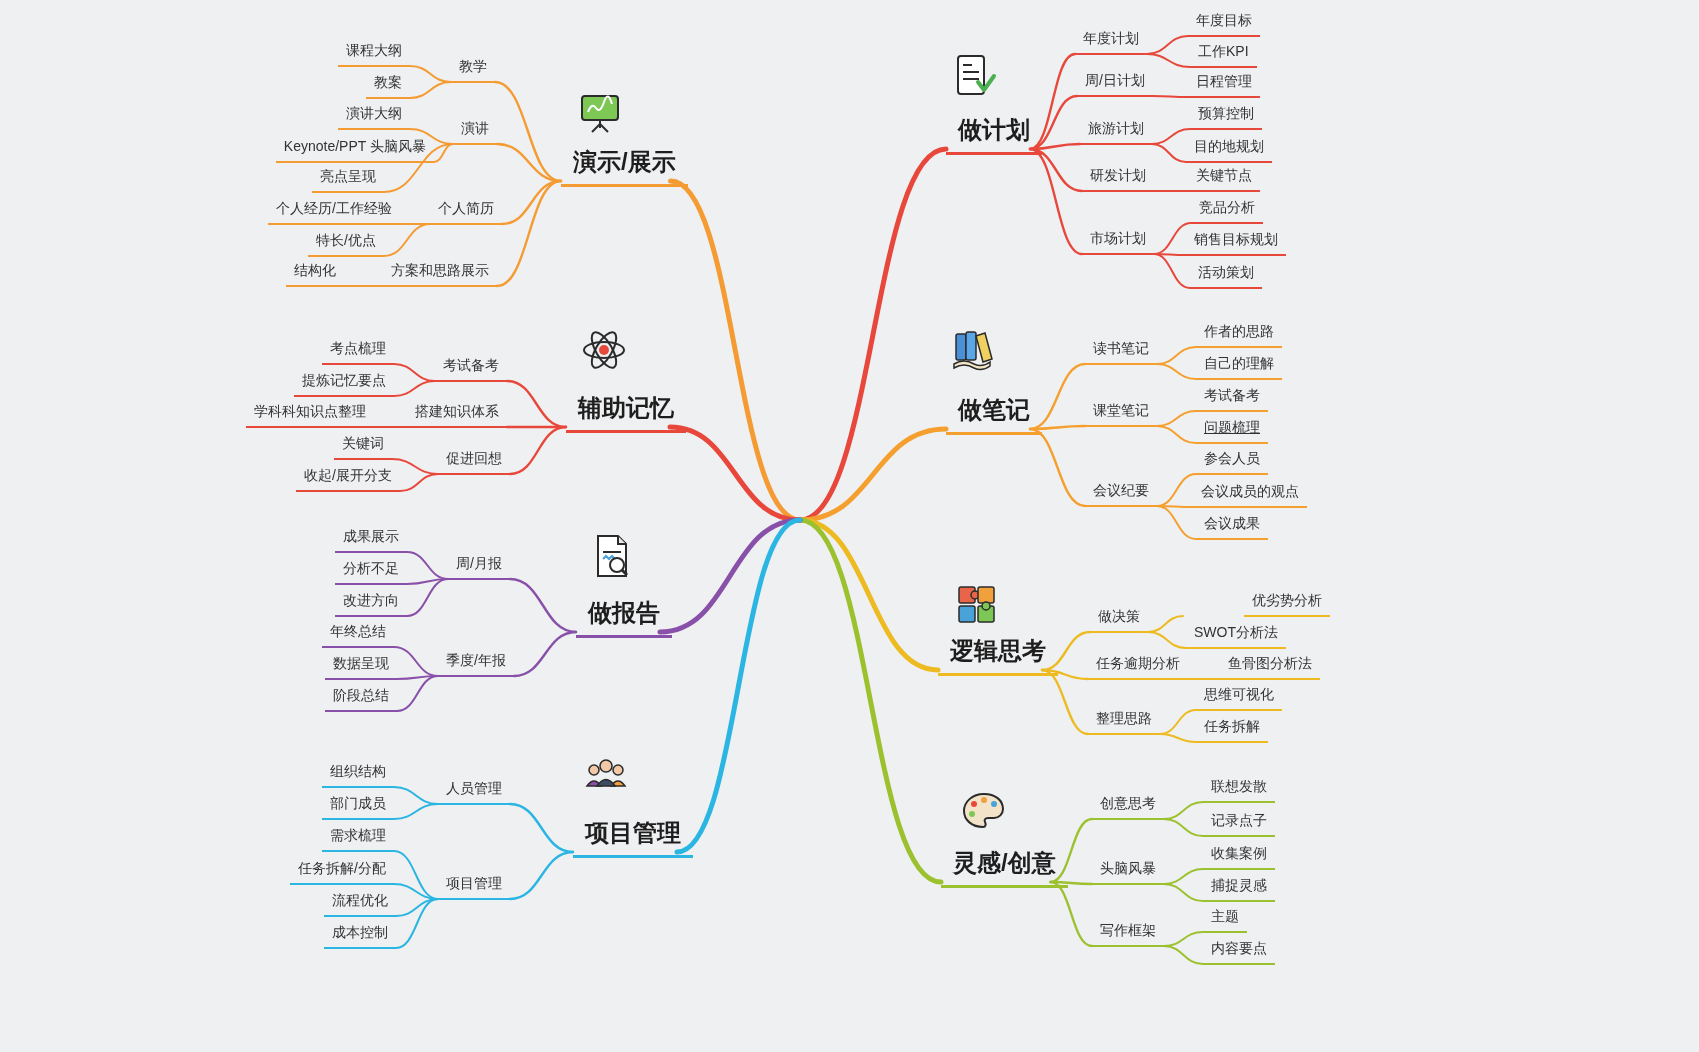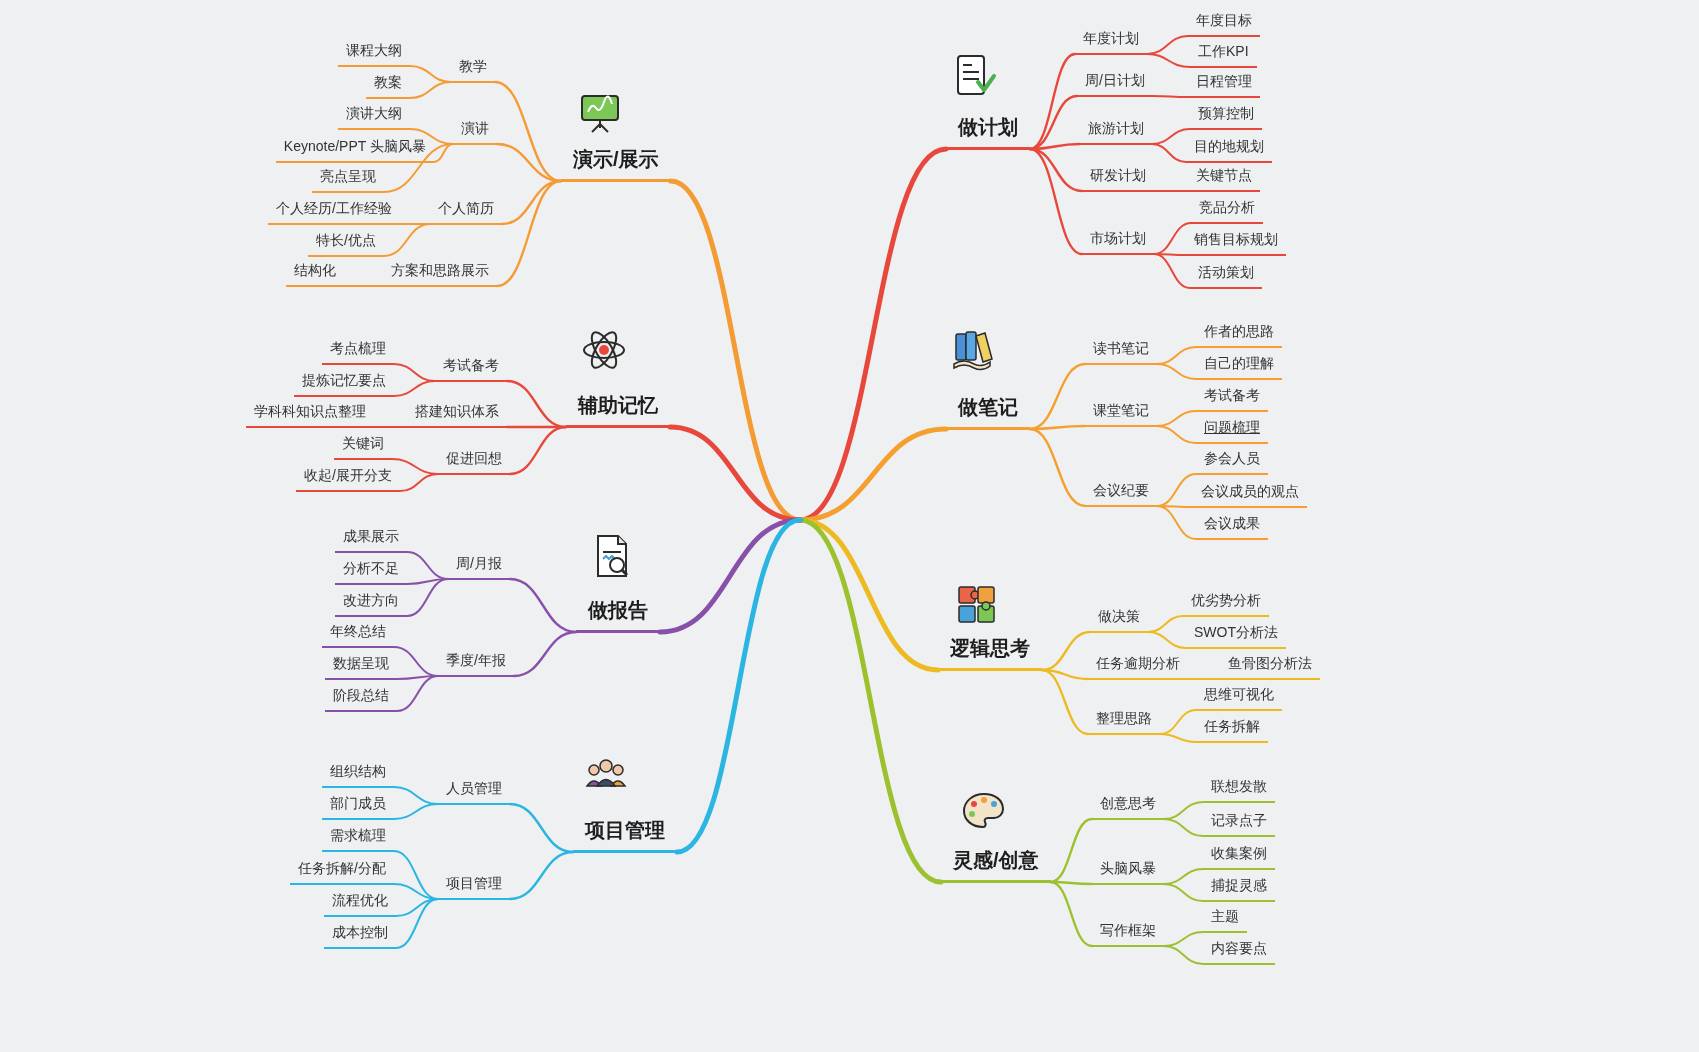--- a/index.html
+++ b/index.html
@@ -2,21 +2,21 @@
 <html><head>
 <meta charset="utf-8">
 <style>
   * { margin:0; padding:0; box-sizing:border-box; }
   html,body { width:1699px; height:1052px; overflow:hidden;
     font-family:"Liberation Sans","DejaVu Sans",sans-serif; background:#eff0f2; }
   #canvas { position:relative; width:1699px; height:1052px; }
   #edge-layer { position:absolute; left:0; top:0; z-index:0; }
   .node { position:absolute; z-index:2; white-space:nowrap; padding:3px 8px 5px;
     border-bottom:2px solid transparent; font-size:14px; color:#333; }
-  .n1 { font-size:20px; font-weight:700; color:#1e1e1e; border-bottom-width:3px; padding:2px 12px 6px; }
+  .n1 { font-size:24px; font-weight:700; color:#1e1e1e; border-bottom-width:3px; padding:2px 12px 6px; }
   .center-node { position:absolute; z-index:3; background:#ffffff; border-radius:10px;
     padding:10px 26px 13px; font-size:30px; font-weight:700; color:#1e1e1e; letter-spacing:2px;
     box-shadow:0 3px 10px rgba(0,0,0,.10); }
   .icon { position:absolute; z-index:2; width:48px; height:48px; }
   .icon svg { width:100%; height:100%; }
 </style>
 </head>
 <body style="background: rgb(239, 240, 242);">
 
 <div id="canvas">
@@ -214,21 +214,21 @@
   <div class="node" style="left: 1196px; top: 352px; border-bottom-color: rgb(245, 160, 46);">自己的理解</div>
   <div class="node" style="left: 1196px; top: 384px; border-bottom-color: rgb(245, 160, 46);">考试备考</div>
   <div class="node" style="left: 1196px; top: 416px; border-bottom-color: rgb(245, 160, 46); text-decoration: underline;">问题梳理</div>
   <div class="node" style="left: 1196px; top: 447px; border-bottom-color: rgb(245, 160, 46);">参会人员</div>
   <div class="node" style="left: 1193px; top: 480px; border-bottom-color: rgb(245, 160, 46);">会议成员的观点</div>
   <div class="node" style="left: 1196px; top: 512px; border-bottom-color: rgb(245, 160, 46);">会议成果</div>
 
   <div class="node" style="left: 1090px; top: 605px; border-bottom-color: rgb(237, 187, 33);">做决策</div>
   <div class="node" style="left: 1088px; top: 652px; border-bottom-color: rgb(237, 187, 33);">任务逾期分析</div>
   <div class="node" style="left: 1088px; top: 707px; border-bottom-color: rgb(237, 187, 33);">整理思路</div>
-  <div class="node" style="left: 1183px; top: 589px; border-bottom-color: rgb(237, 187, 33); font-family: Liberation Mono, monospace;">优劣势分析</div>
+  <div class="node" style="left: 1244px; top: 589px; border-bottom-color: rgb(237, 187, 33); font-family: Liberation Mono, monospace;">优劣势分析</div>
   <div class="node" style="left: 1186px; top: 621px; border-bottom-color: rgb(237, 187, 33);">SWOT分析法</div>
   <div class="node" style="left: 1220px; top: 652px; border-bottom-color: rgb(237, 187, 33);">鱼骨图分析法</div>
   <div class="node" style="left: 1196px; top: 683px; border-bottom-color: rgb(237, 187, 33);">思维可视化</div>
   <div class="node" style="left: 1196px; top: 715px; border-bottom-color: rgb(237, 187, 33);">任务拆解</div>
 
   <div class="node" style="left: 1092px; top: 792px; border-bottom-color: rgb(156, 193, 47);">创意思考</div>
   <div class="node" style="left: 1092px; top: 857px; border-bottom-color: rgb(156, 193, 47);">头脑风暴</div>
   <div class="node" style="left: 1092px; top: 919px; border-bottom-color: rgb(156, 193, 47);">写作框架</div>
   <div class="node" style="left: 1203px; top: 775px; border-bottom-color: rgb(156, 193, 47);">联想发散</div>
   <div class="node" style="left: 1203px; top: 809px; border-bottom-color: rgb(156, 193, 47);">记录点子</div>

